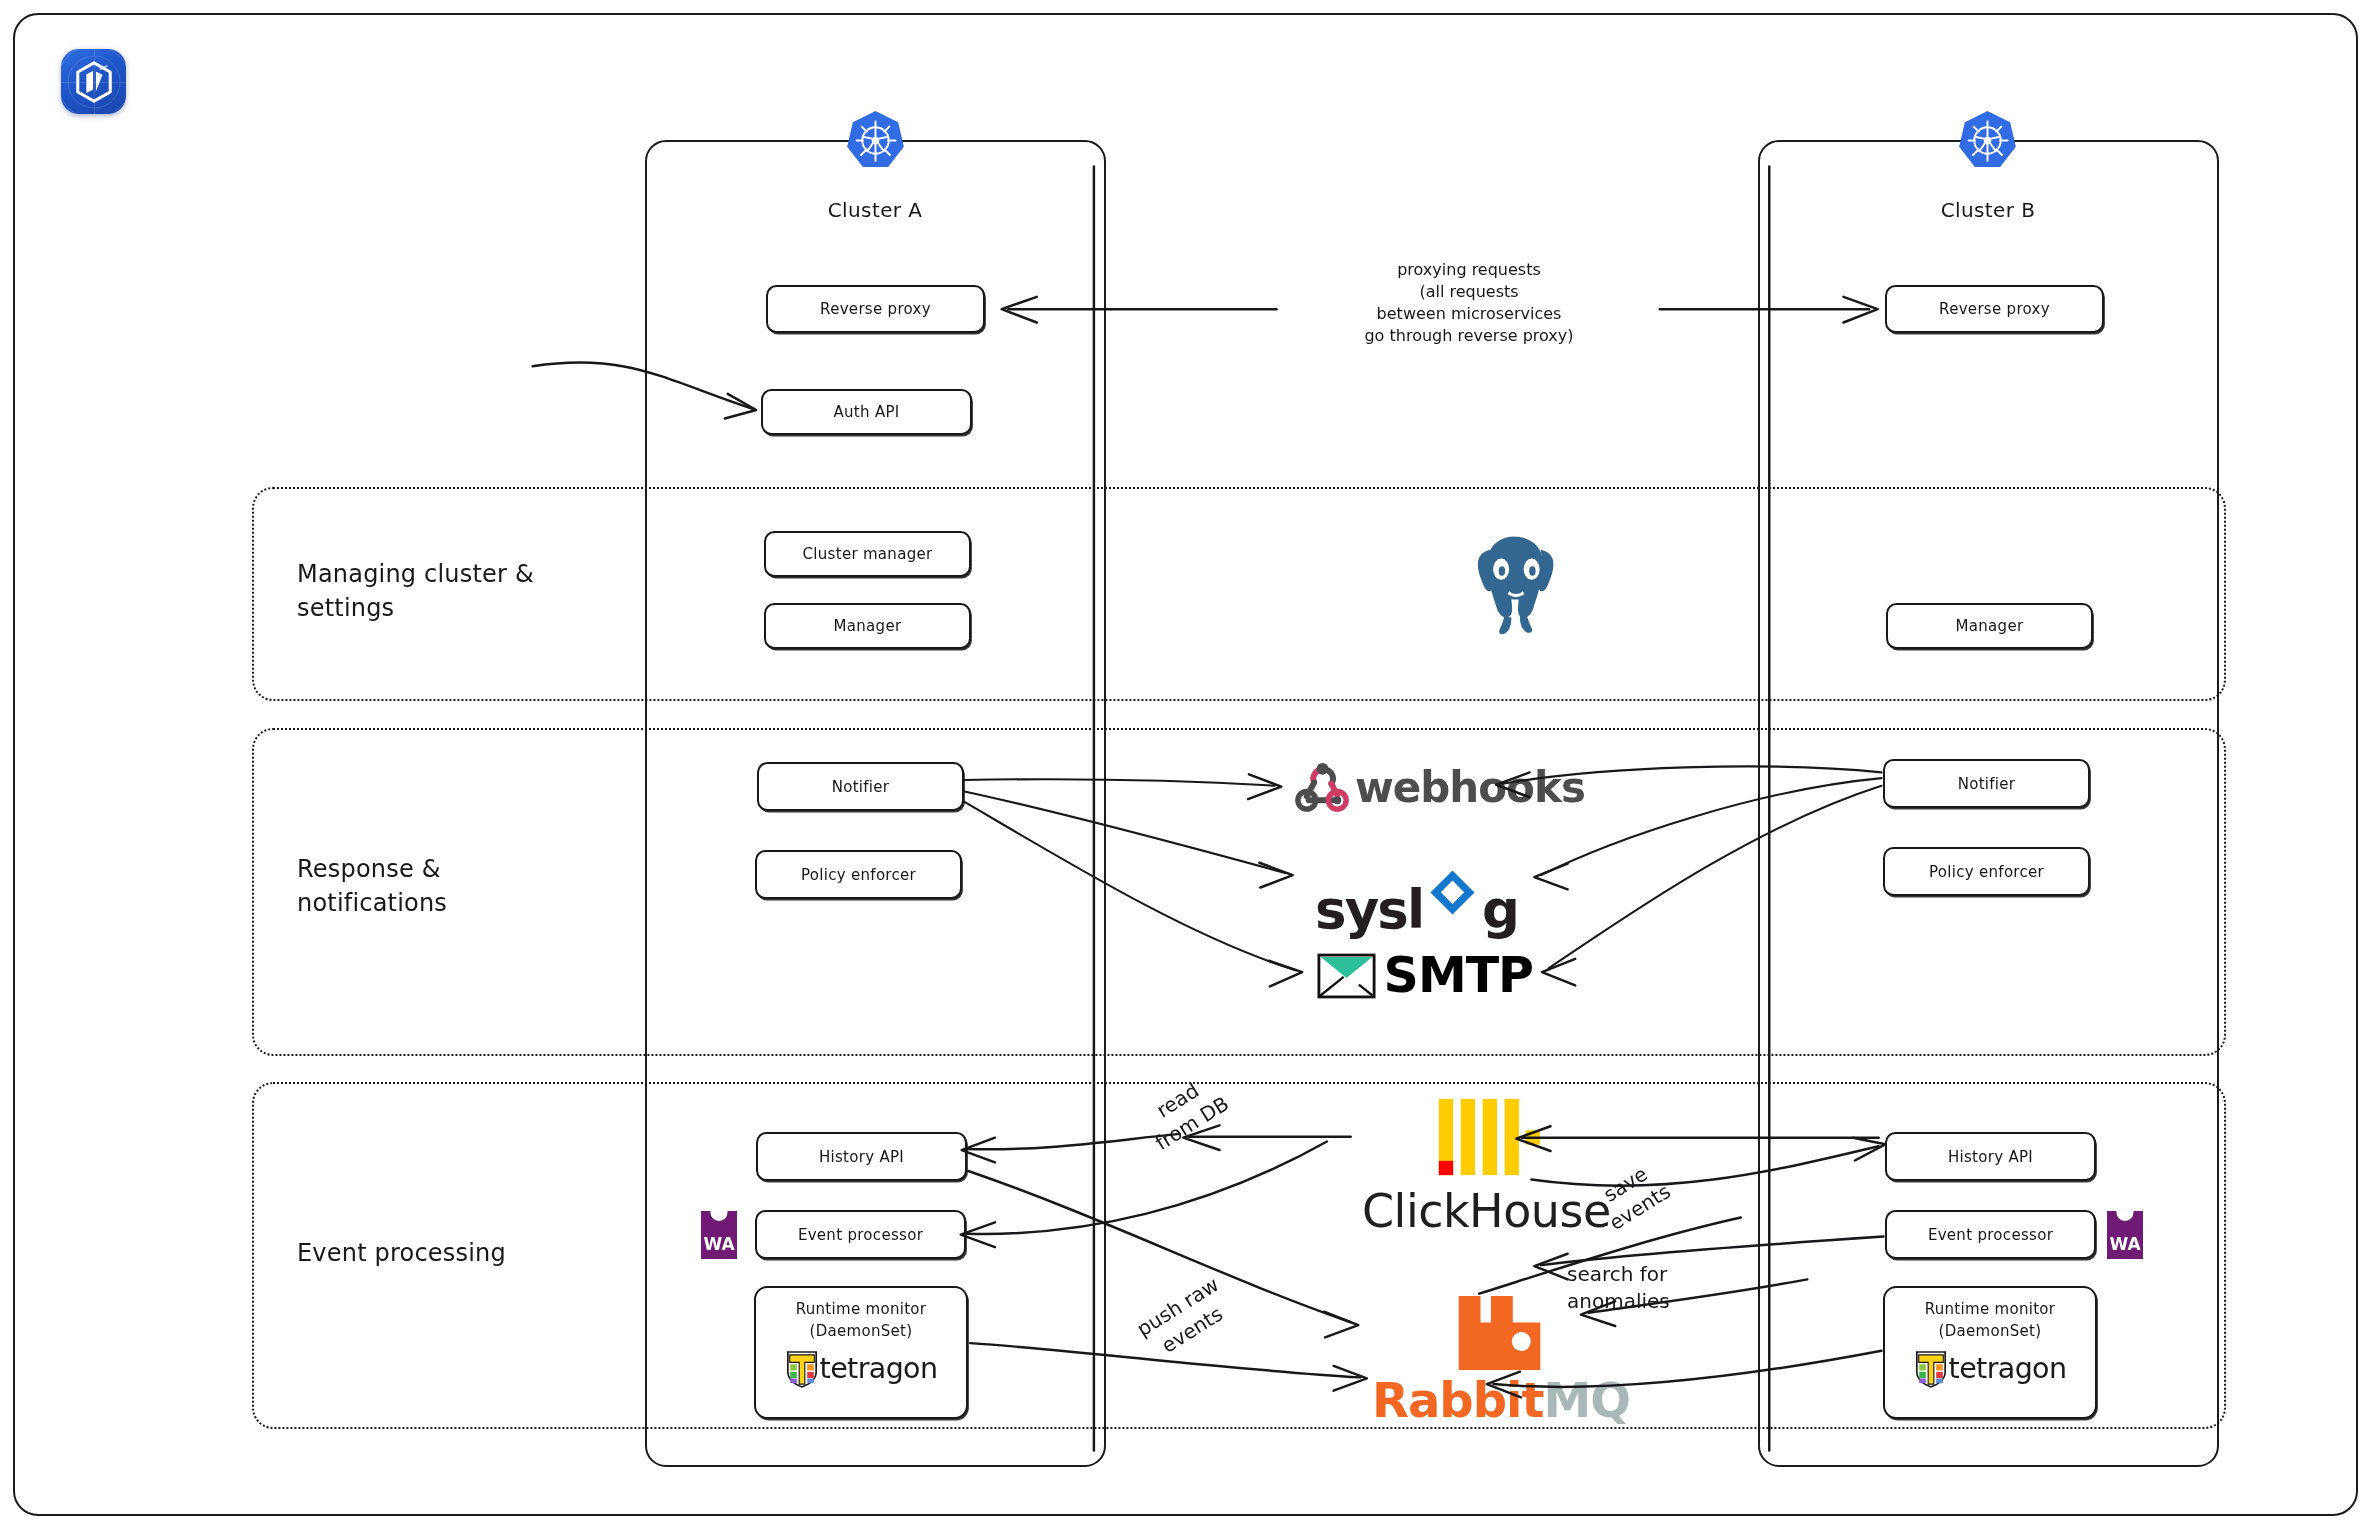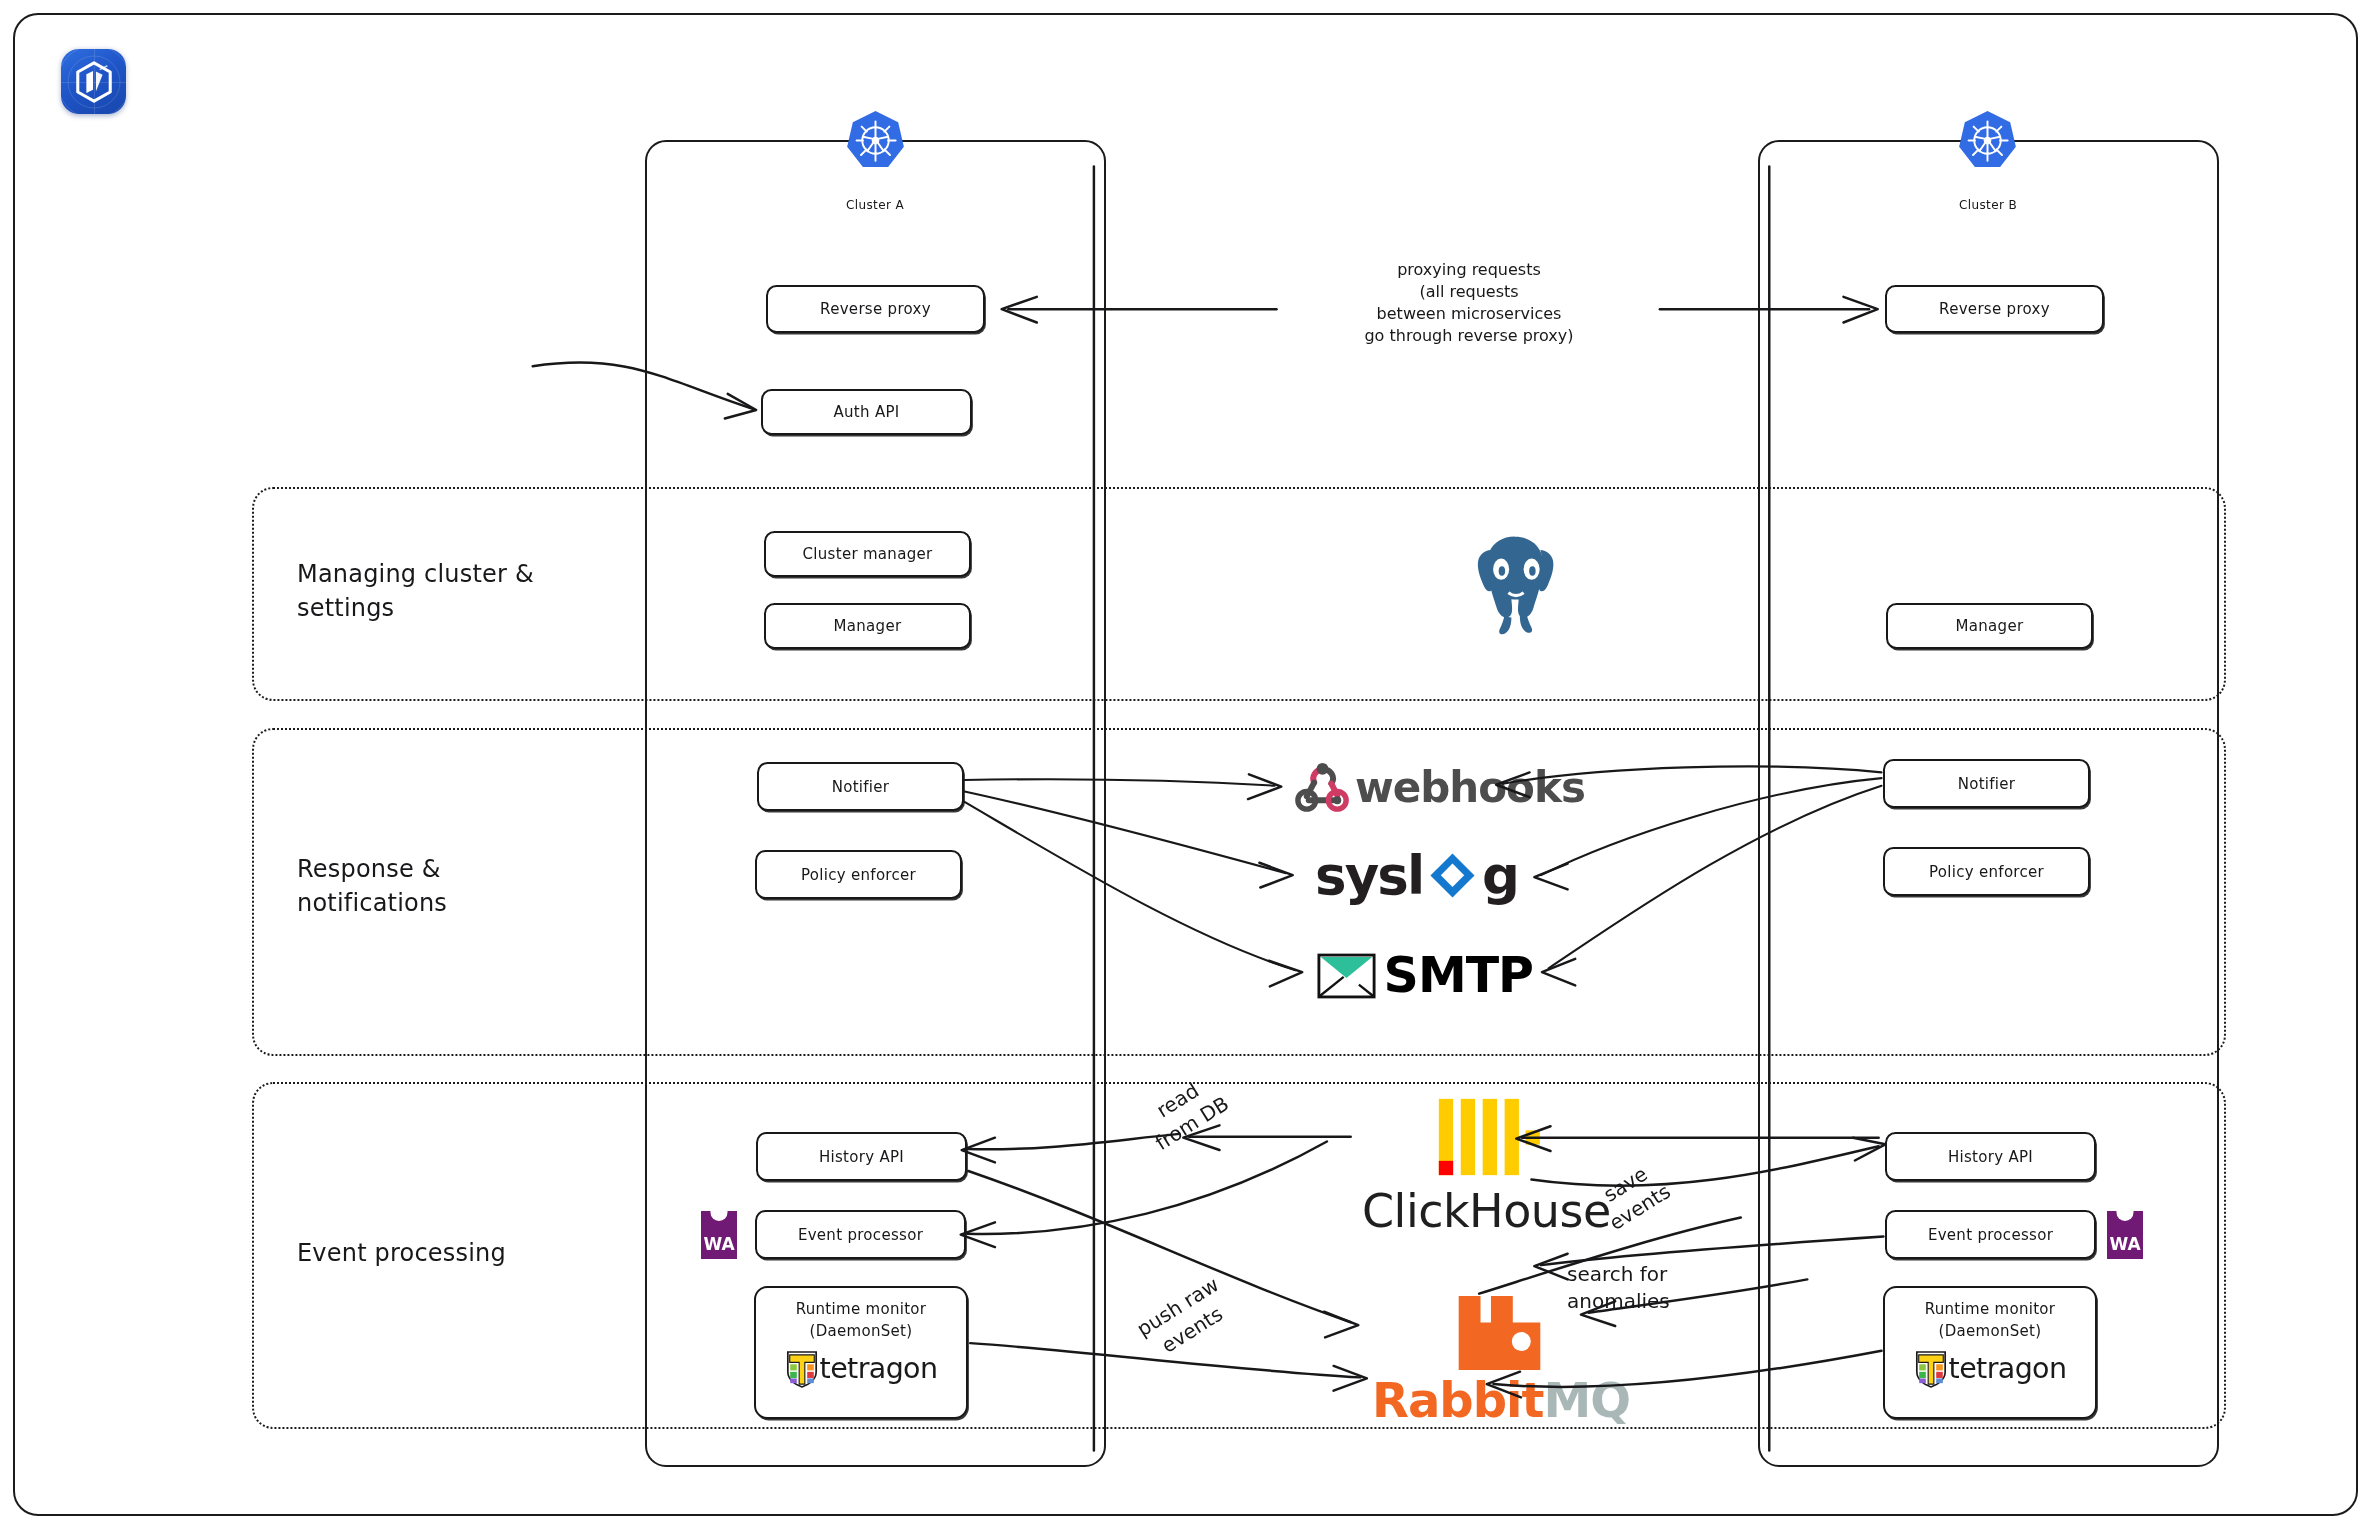--- a/index.html
+++ b/index.html
@@ -31,21 +31,21 @@
   .app-logo svg{position:absolute;left:50%;top:50%;transform:translate(-50%,-50%);}
 
   
   .cluster{
     position:absolute;border:2.5px solid #1b1b1b;border-radius:21px;background:transparent;
     box-sizing:border-box;
   }
   .k8s-logo{position:absolute;width:63px;height:63px;}
   .cluster-label{
     position:absolute;text-align:center;font-family:"DejaVu Sans", sans-serif;
-    font-size:12px;color:#18181a;letter-spacing:0.4px;white-space:nowrap;
+    font-size:20px;color:#18181a;letter-spacing:0.4px;white-space:nowrap;
   }
 
   
   .band{
     position:absolute;border:2.4px dotted #1b1b1b;border-radius:21px;box-sizing:border-box;
   }
   .band-label{
     position:absolute;font-size:24px;line-height:1.42;color:#18181a;
     font-family:"DejaVu Sans", sans-serif;letter-spacing:0.2px;
   }
@@ -69,21 +69,21 @@
   .edge-label{
     position:absolute;font-size:20px;color:#18181a;line-height:1.34;white-space:pre-line;
     font-family:"DejaVu Sans", sans-serif;
   }
 
   
   .vendor{position:absolute;display:flex;align-items:center;}
   .vendor-text{font-family:"DejaVu Sans", sans-serif;}
 
   .webhooks-txt{font-size:42px;font-weight:600;color:#4d4d4d;letter-spacing:-1px;}
-  .syslog-txt{font-size:53px;font-weight:800;color:#231f20;letter-spacing:-1.9px;}
+  .syslog-txt{font-size:53px;font-weight:800;color:#231f20;letter-spacing:-1.9px;margin-top:34px;}
   .smtp-txt{font-size:49px;font-weight:800;color:#000;letter-spacing:-1px;}
   .ch-txt{font-size:46px;color:#1f1f1f;letter-spacing:-0.5px;}
   .rmq-txt{font-size:48px;font-weight:600;letter-spacing:-1px;}
   .rmq-txt .o{color:#f26722;}
   .rmq-txt .g{color:#aab7b7;}
 
   .wa-badge{
     position:absolute;width:36px;height:48px;background:#701a75;
     display:flex;align-items:flex-end;justify-content:center;
     font-size:17px;font-weight:700;color:#fff;padding-bottom:4.8px;box-sizing:border-box;

